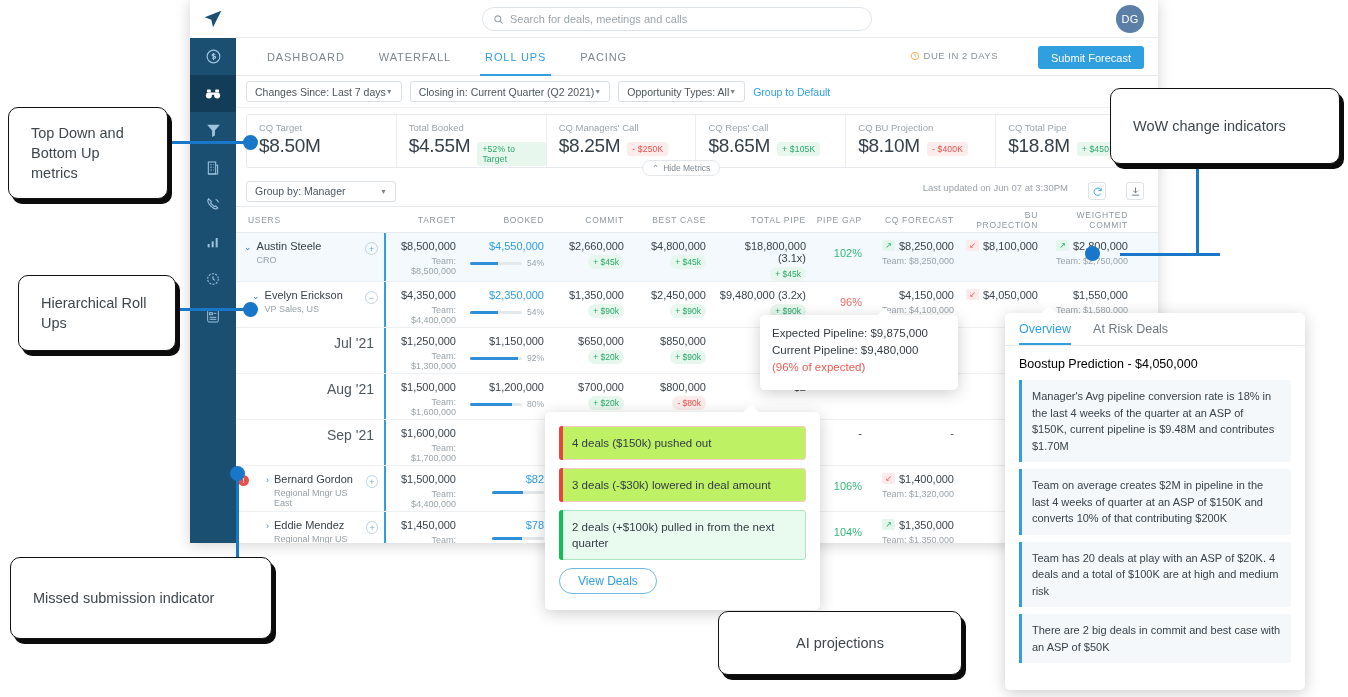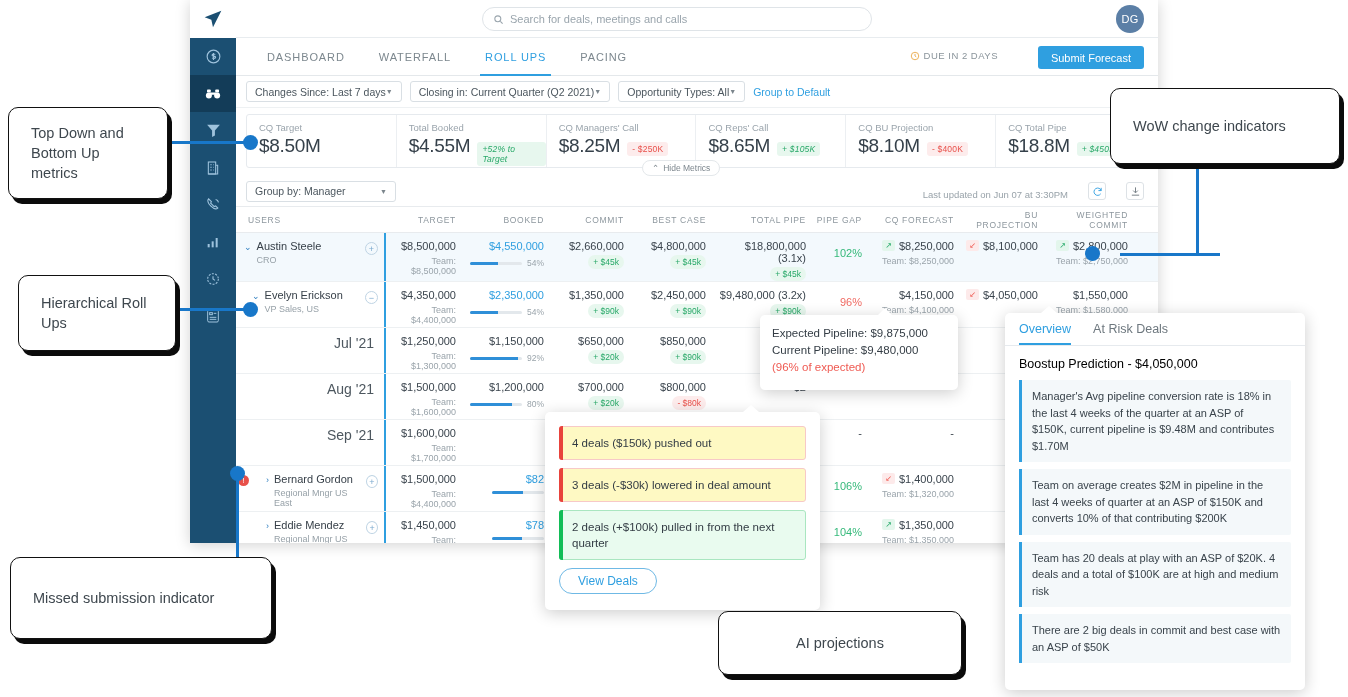--- a/index.html
+++ b/index.html
@@ -68,31 +68,31 @@
   #metrics {
     position:absolute; left:56px; top:114px; width:900px; height:54px;
     border:1px solid #e6eaee; border-radius:3px; background:#fff; display:flex;
   }
   .metric { flex:1; border-right:1px solid #eceff2; padding:7px 0 0 12px; }
   .metric:last-child { border-right:none; }
   .metric .lab { font-size:9.5px; color:#9aa4ac; margin-bottom:2px; }
   .metric .valrow { display:flex; align-items:baseline; gap:7px; }
   .metric .val { font-size:19px; color:#35404a; letter-spacing:-.3px; }
   .chip { font-size:8.5px; padding:2px 5px; border-radius:3px; letter-spacing:.2px; }
-  .chip.up { background:#e7f7ee; color:#28a868;font-style:italic; }
+  .chip.up { background:#e7f7ee; color:#28a868; }
   .chip.down { background:#fdecec; color:#e8504a; }
   #hide-metrics {
     position:absolute; left:452px; top:160px; height:16px; padding:0 9px; background:#fff;
     border:1px solid #e4e8eb; border-radius:9px; font-size:8.5px; color:#7d878e;
     display:flex; align-items:center; gap:4px; z-index:5;
   }
 
   
   #groupby-row { position:absolute; left:46px; top:176px; right:0; height:30px; display:flex; align-items:center; padding:0 14px 0 10px; }
-  #lastupd { margin-left:auto; font-size:9.5px; color:#99a3aa; display:flex; align-items:flex-end; gap:20px; }
+  #lastupd { margin-left:auto; font-size:9.5px; color:#99a3aa; display:flex; align-items:flex-start; gap:20px; }
   .iconbtn { width:18px; height:18px; border:1px solid #dde2e6; border-radius:3px; display:flex; align-items:center; justify-content:center; color:#2f9fe0; }
   .iconbtn.grey { color:#6c767d; }
 
   
   #table { position:absolute; left:46px; top:206px; right:0; bottom:0; background:#fff; }
   .thead { display:flex; height:27px; align-items:center; border-top:1px solid #e8ebee; border-bottom:1px solid #e8ebee; background:#fff; }
   .th { font-size:8.5px; letter-spacing:.7px; color:#8d979e; text-transform:uppercase; }
   .th.users { width:148px; padding-left:12px; }
   .col { text-align:right; }
   .w-target{width:82px;} .w-booked{width:88px;} .w-commit{width:80px;} .w-best{width:82px;}
@@ -135,21 +135,21 @@
     position:absolute; background:#fff; border-radius:5px; box-shadow:0 3px 16px rgba(0,0,0,.20);
   }
   #pipe-tip { left:760px; top:315px; width:198px; padding:10px 12px 14px; }
   #pipe-tip div { font-size:11.5px; color:#343d45; line-height:17px; }
   #pipe-tip div.red { color:#ef5a52; }
   #pipe-tip:after { content:""; position:absolute; left:118px; top:-7px; border-left:7px solid transparent; border-right:7px solid transparent; border-bottom:7px solid #fff; }
 
   #deals-card { left:545px; top:412px; width:275px; padding:14px 14px 16px; }
   #deals-card:after { content:""; position:absolute; left:198px; top:-7px; border-left:8px solid transparent; border-right:8px solid transparent; border-bottom:7px solid #fff; }
   .deal-item { border-radius:3px; padding:8px 10px 8px 12px; font-size:11.5px; line-height:16px; color:#333c44; margin-bottom:8px; position:relative; }
-  .deal-item.neg { background:#fef9c3; border:1px solid #f7c9c7; }
+  .deal-item.neg { background:#bef264; border:1px solid #f7c9c7; }
   .deal-item.neg:before { content:""; position:absolute; left:-1px; top:-1px; bottom:-1px; width:4px; background:#e8433c; border-radius:3px 0 0 3px; }
   .deal-item.pos { background:#e9fbef; border:1px solid #a9e6c0; }
   .deal-item.pos:before { content:""; position:absolute; left:-1px; top:-1px; bottom:-1px; width:4px; background:#12bd57; border-radius:3px 0 0 3px; }
   .viewbtn { height:26px; padding:0 18px; border:1px solid #6fb9e5; border-radius:13px; background:#fff;
              color:#2f9fe0; font-size:12px; display:inline-flex; align-items:center; justify-content:center;
              font-family:"Liberation Sans", sans-serif; cursor:pointer; }
 
   #ai-panel { left:1005px; top:313px; width:300px; height:377px; padding:0; }
   #ai-panel:after { content:""; position:absolute; left:36px; top:-7px; border-left:8px solid transparent; border-right:8px solid transparent; border-bottom:7px solid #fff; }
   .ai-tabs { display:flex; height:33px; border-bottom:1px solid #e6eaee; padding-left:14px; gap:22px; }

